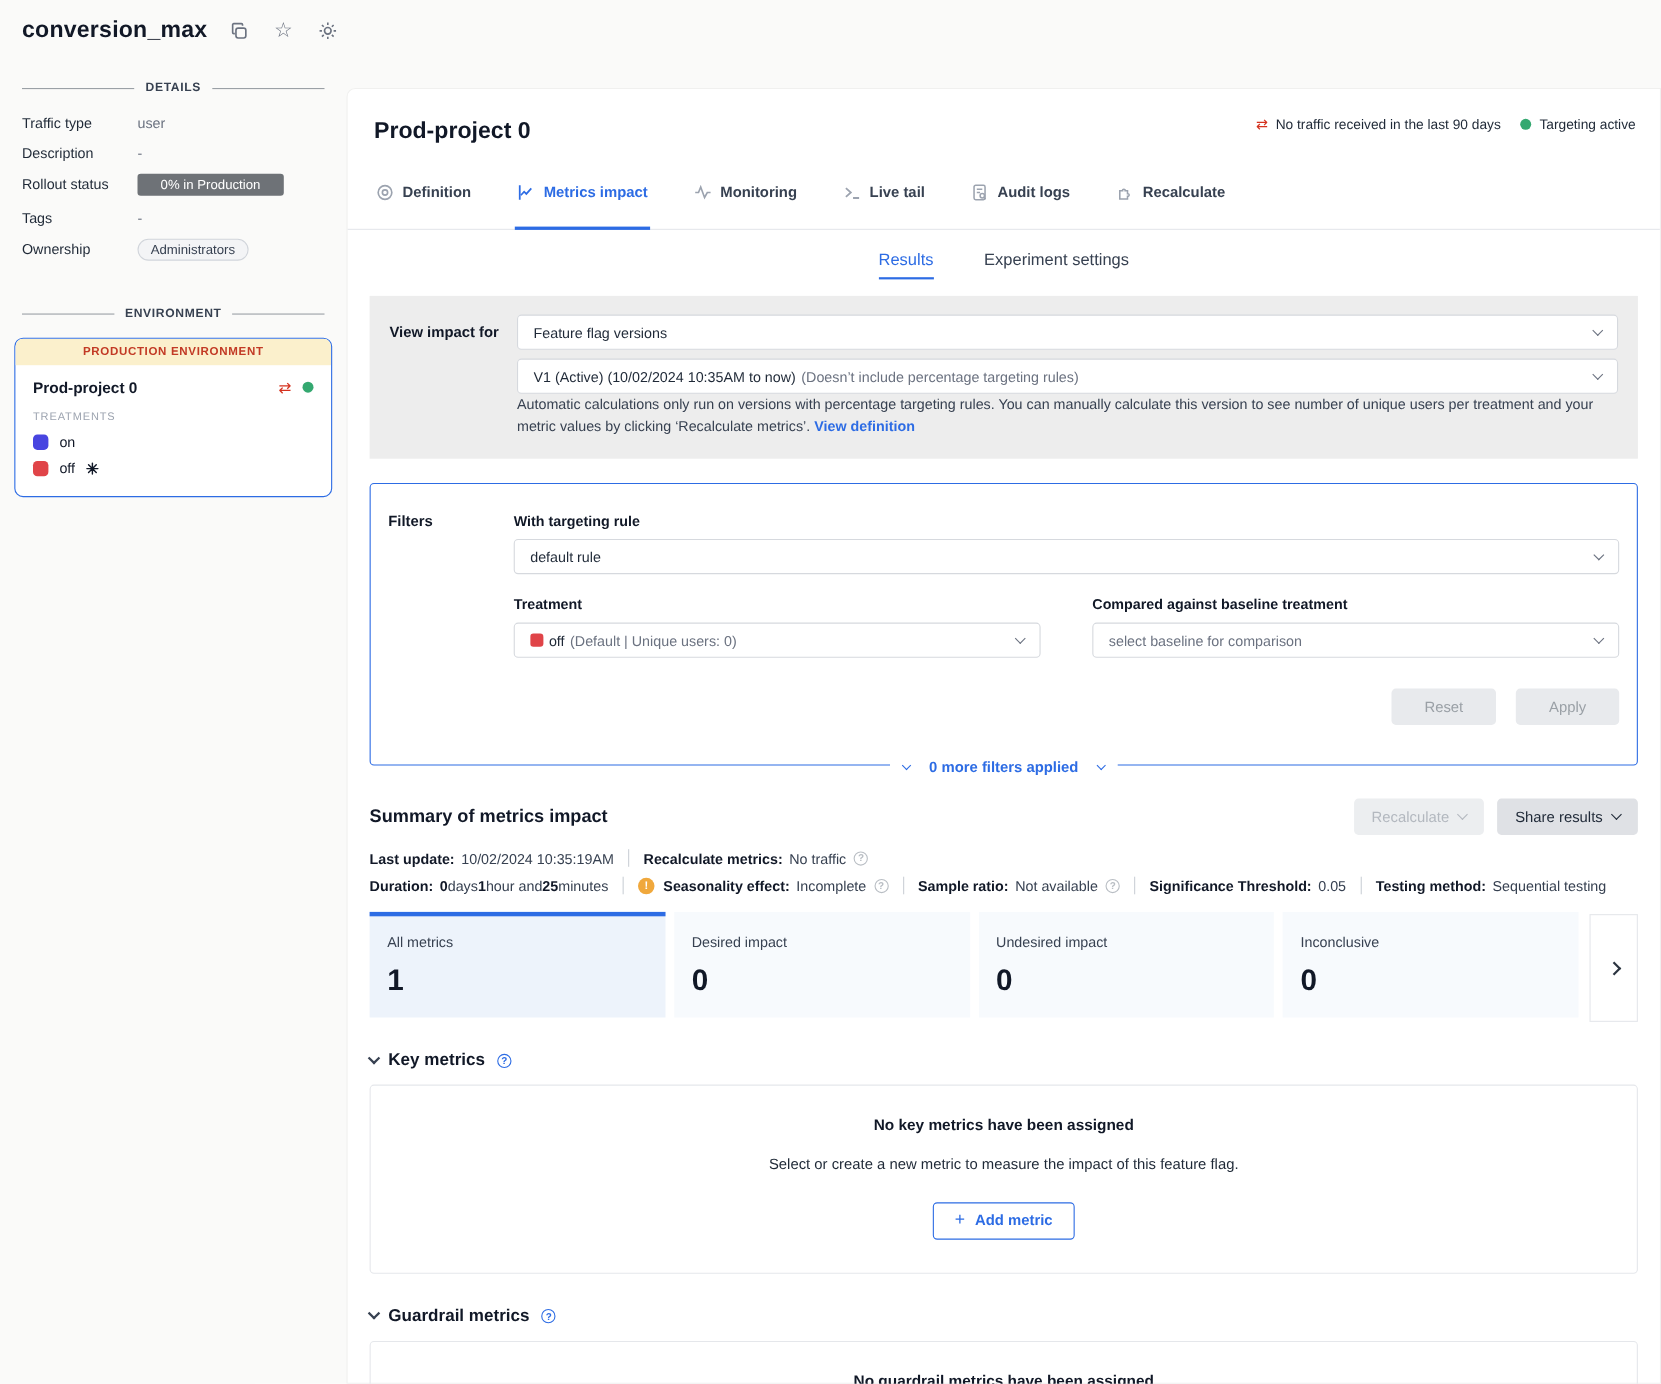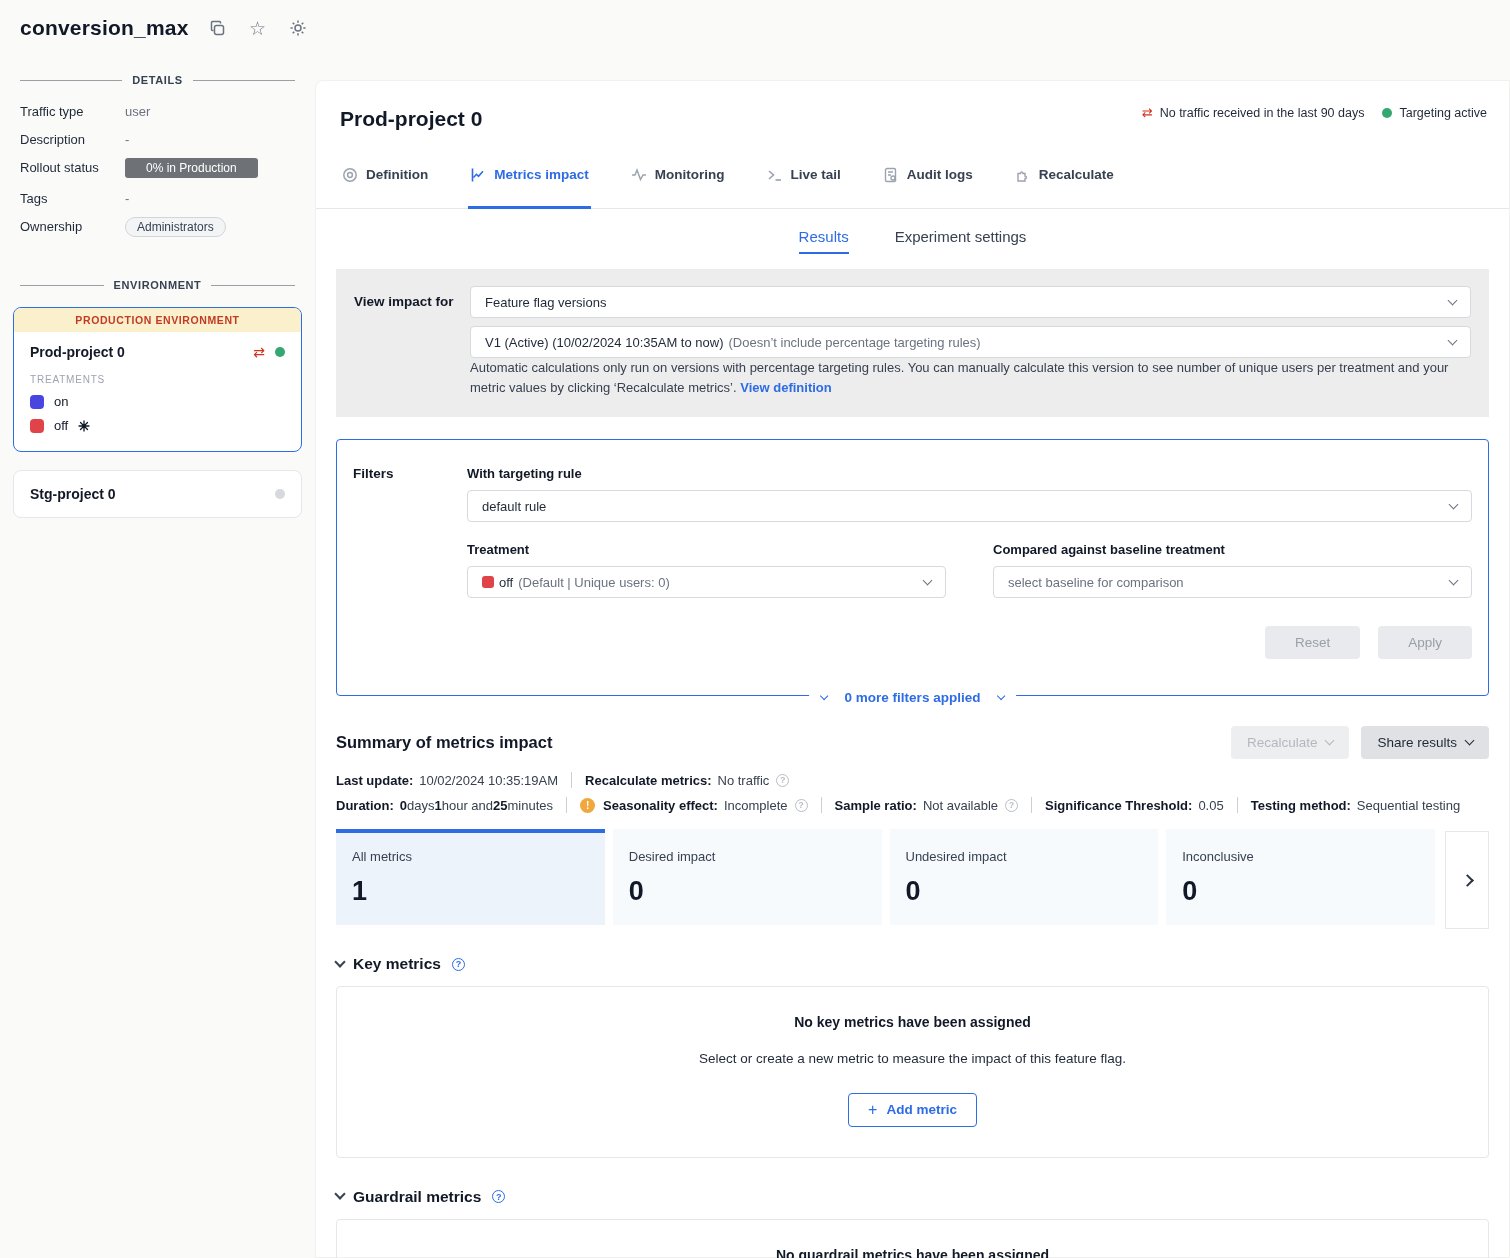--- a/index.html
+++ b/index.html
@@ -184,24 +184,20 @@
         <span>off</span>
         <span class="asterisk">
           <svg width="12" height="12" viewBox="0 0 12 12" stroke="#111827" stroke-width="1.3" stroke-linecap="round">
               <path d="M6 1v10M1 6h10M2.5 2.5l7 7M9.5 2.5l-7 7"></path>
             </svg>
         </span>
       </div>
     </div>
   </div>
 
-  <div class="stg-card">
-    <span class="stg-name">Stg-project 0</span>
-    <span class="dot dot-gray"></span>
-  </div>
 </div>
 
 <div class="main-panel">
 
   <div class="main-header">
     <div class="page-title">Prod-project 0</div>
     <div class="status-row">
       <span class="status-item">
         <span class="swap-red" style="margin:0;font-size:13px;">⇄</span>
         <span>No traffic received in the last 90 days</span>

